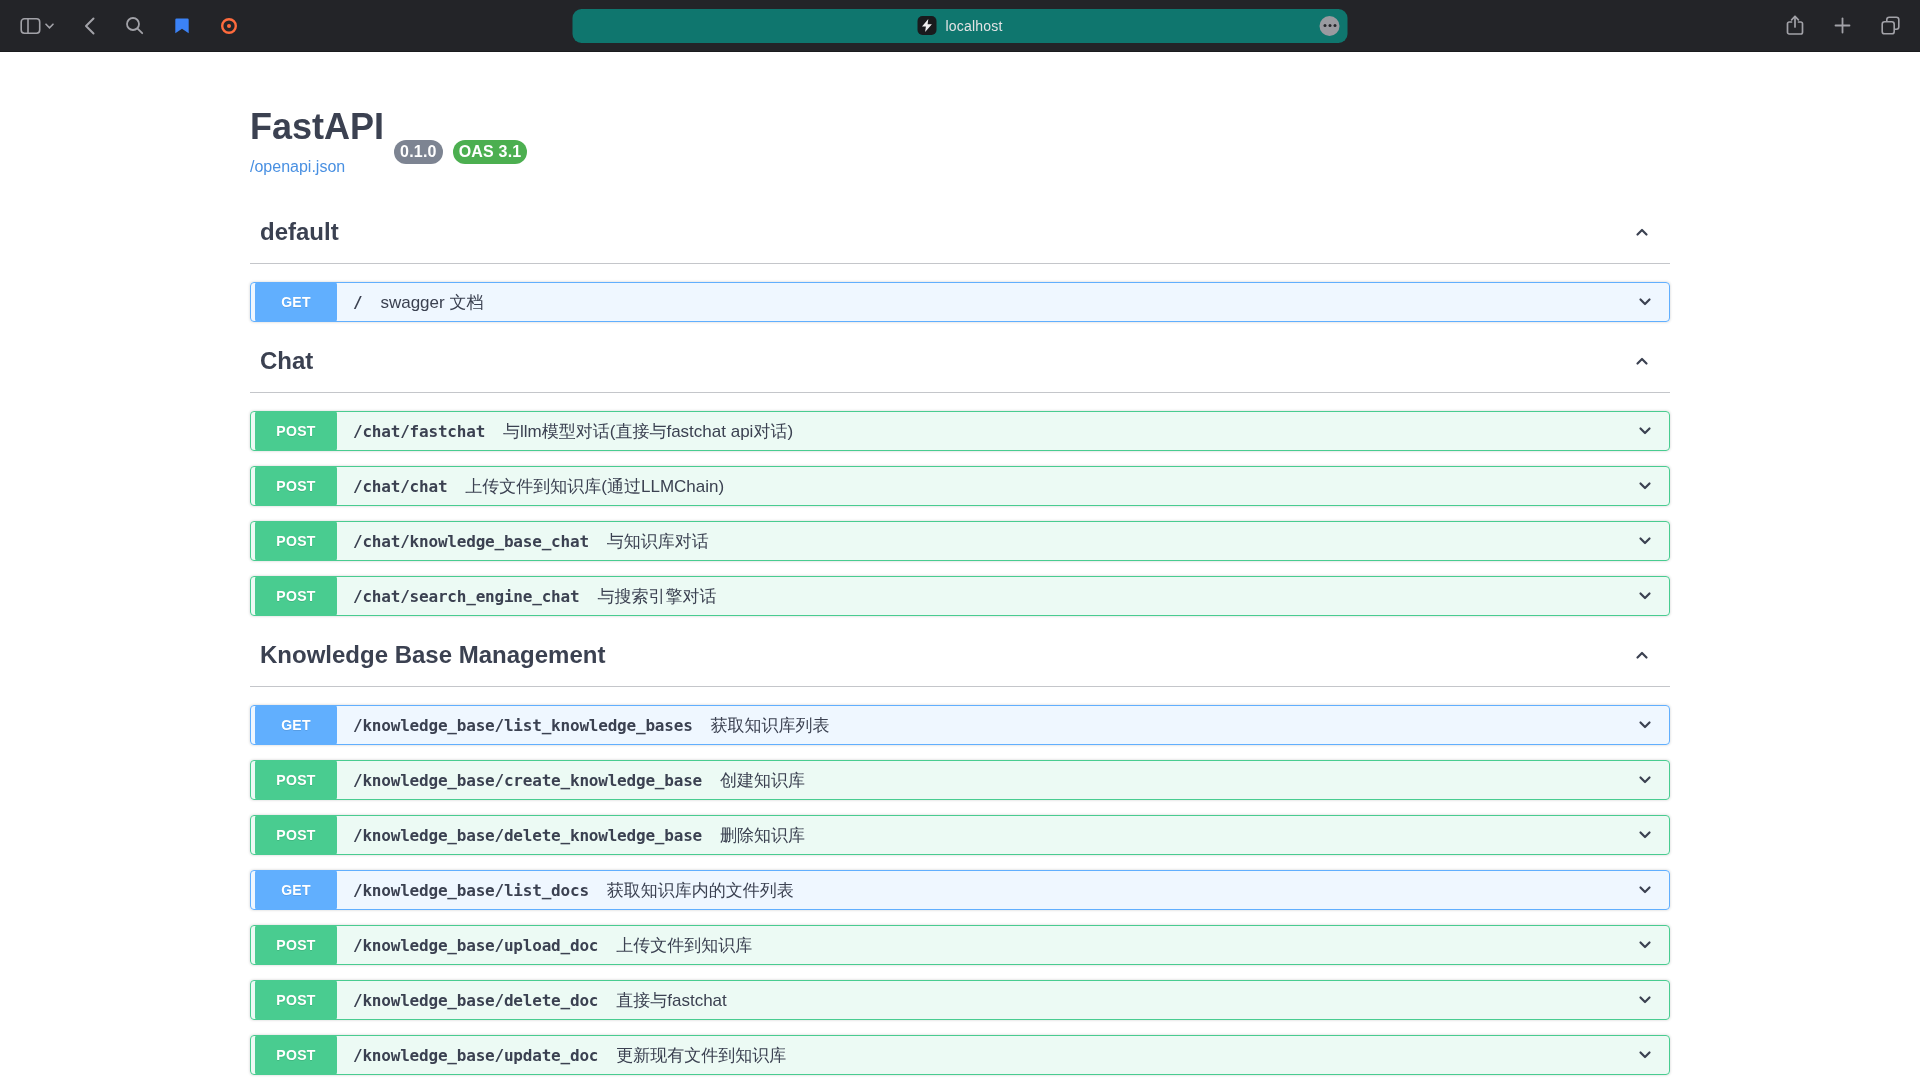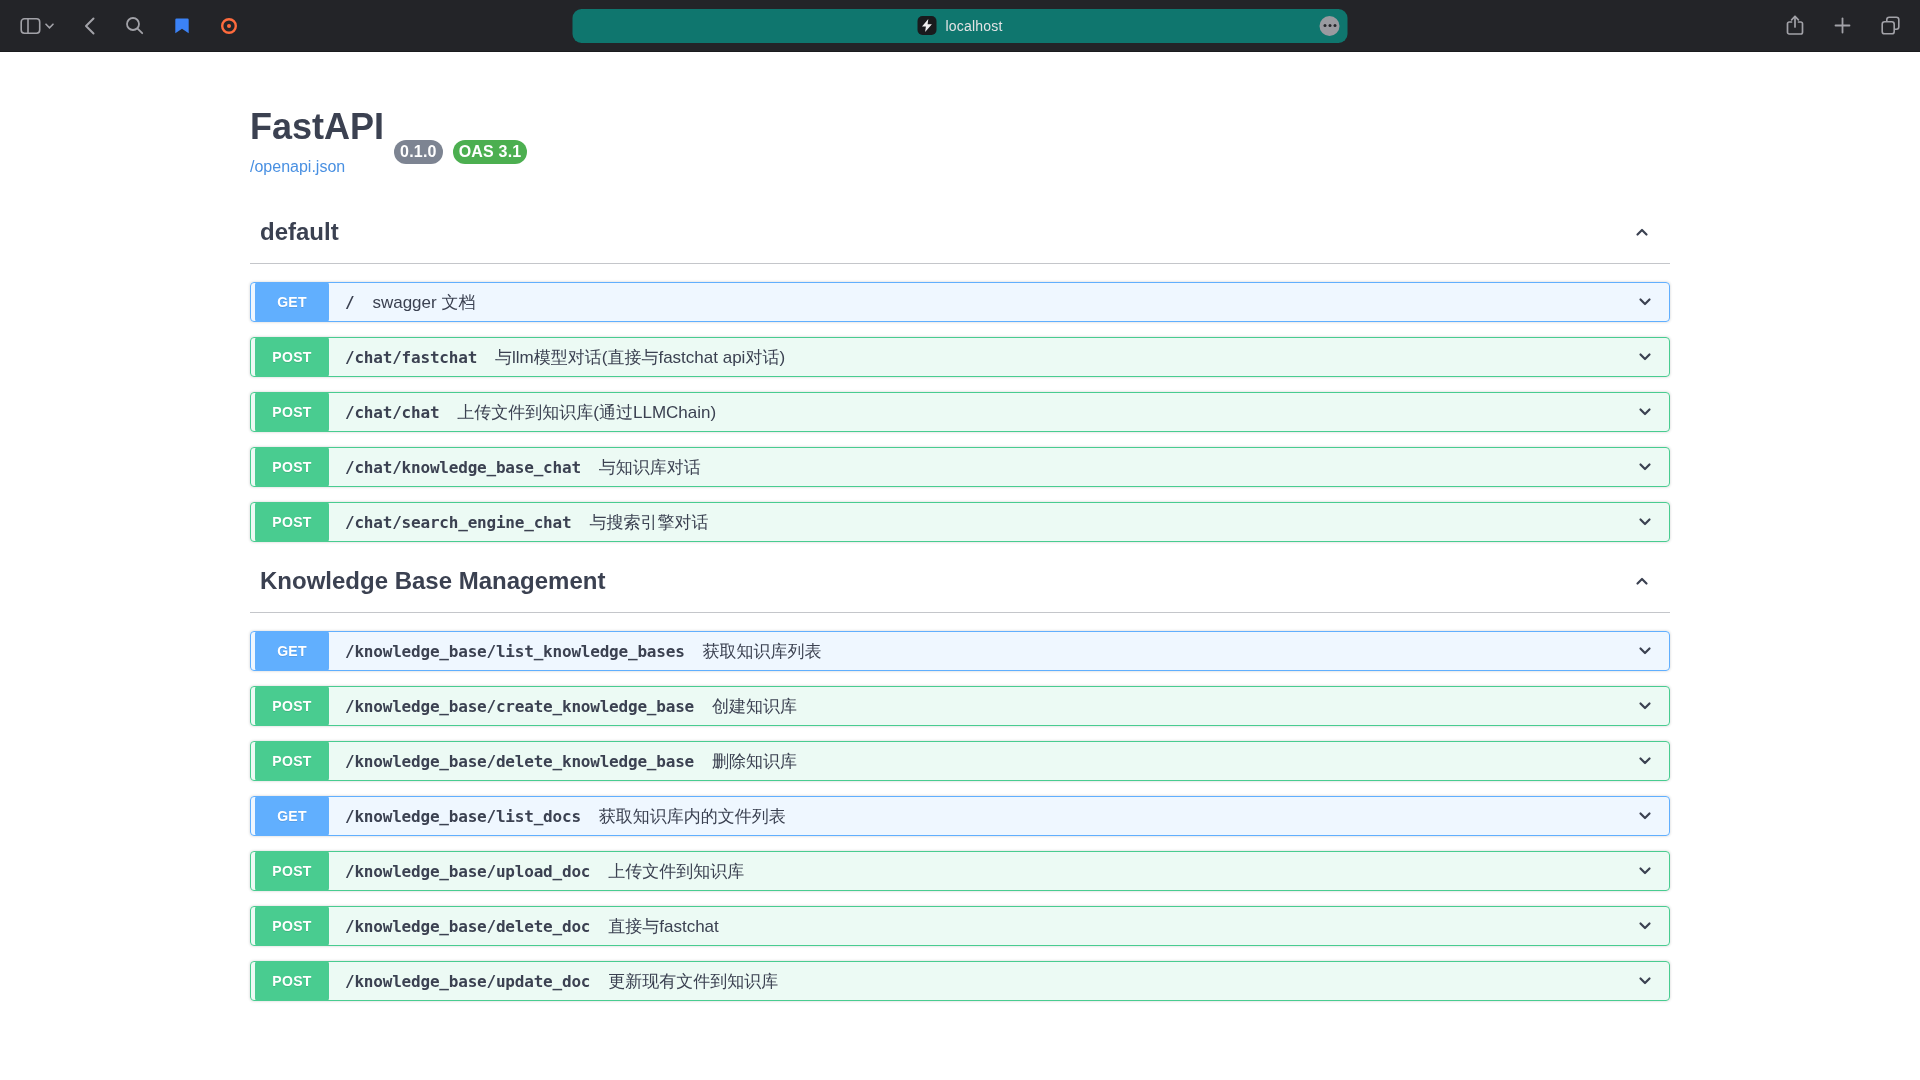--- a/index.html
+++ b/index.html
@@ -60,21 +60,21 @@
     display: flex; align-items: center; height: 40px;
     border: 1px solid; border-radius: 4px; margin-bottom: 15px;
     padding: 4px 14px 4px 4px; cursor: pointer;
     box-shadow: 0 0 3px rgba(0,0,0,.19);
   }
   .opblock[data-method="GET"]  { border-color: var(--get-method, #61affe);  background: rgba(97,175,254,.1); }
   .opblock[data-method="POST"] { border-color: var(--post-method, #49cc90); background: rgba(73,204,144,.1); }
   .opblock[data-method="GET"]  .method-badge { background: var(--get-method, #61affe); }
   .opblock[data-method="POST"] .method-badge { background: var(--post-method, #49cc90); }
   .method-badge {
-    flex: none; width: 74px; text-align: center; padding: 12px 0;
+    flex: none; width: 82px; text-align: center; padding: 12px 0;
     border-radius: 3px; color: #fff; font-size: 14px; font-weight: 700;
     text-shadow: 0 1px 0 rgba(0,0,0,.1); letter-spacing: .3px;
   }
   .op-path {
     margin-left: 16px; font-family: "DejaVu Sans Mono", monospace;
     font-weight: 700; font-size: 16px; color: #3b4151; letter-spacing: -0.2px;
   }
   .op-desc { margin-left: 18px; font-size: 17px; color: #3b4151; padding-top: 1px; }
   .op-arrow { margin-left: auto; display: flex; align-items: center; }
 </style>
@@ -208,20 +208,30 @@
           <span class="op-arrow">
             <svg width="20" height="20" viewBox="0 0 20 20" fill="none" stroke="#3b4151" stroke-width="2.2" stroke-linecap="round" stroke-linejoin="round">
               <path d="M5.5 7.5 L10 12 L14.5 7.5"></path>
             </svg>
           </span>
         </div>
       </div>
   </section>
 
   <section class="tag-section">
+    <div class="opblock-tag">
+      <h3>Chat</h3>
+      <button class="collapse-btn">
+        <span>
+          <svg width="20" height="20" viewBox="0 0 20 20" fill="none" stroke="#3b4151" stroke-width="2.2" stroke-linecap="round" stroke-linejoin="round">
+              <path d="M5.5 12.5 L10 8 L14.5 12.5"></path>
+            </svg>
+        </span>
+      </button>
+    </div>
     <div class="operations">
 
         <div class="opblock" data-method="POST">
           <span class="method-badge">POST</span>
           <span class="op-path">/chat/fastchat</span>
           <span class="op-desc">与llm模型对话(直接与fastchat api对话)</span>
           <span class="op-arrow">
             <svg width="20" height="20" viewBox="0 0 20 20" fill="none" stroke="#3b4151" stroke-width="2.2" stroke-linecap="round" stroke-linejoin="round">
               <path d="M5.5 7.5 L10 12 L14.5 7.5"></path>
             </svg>

